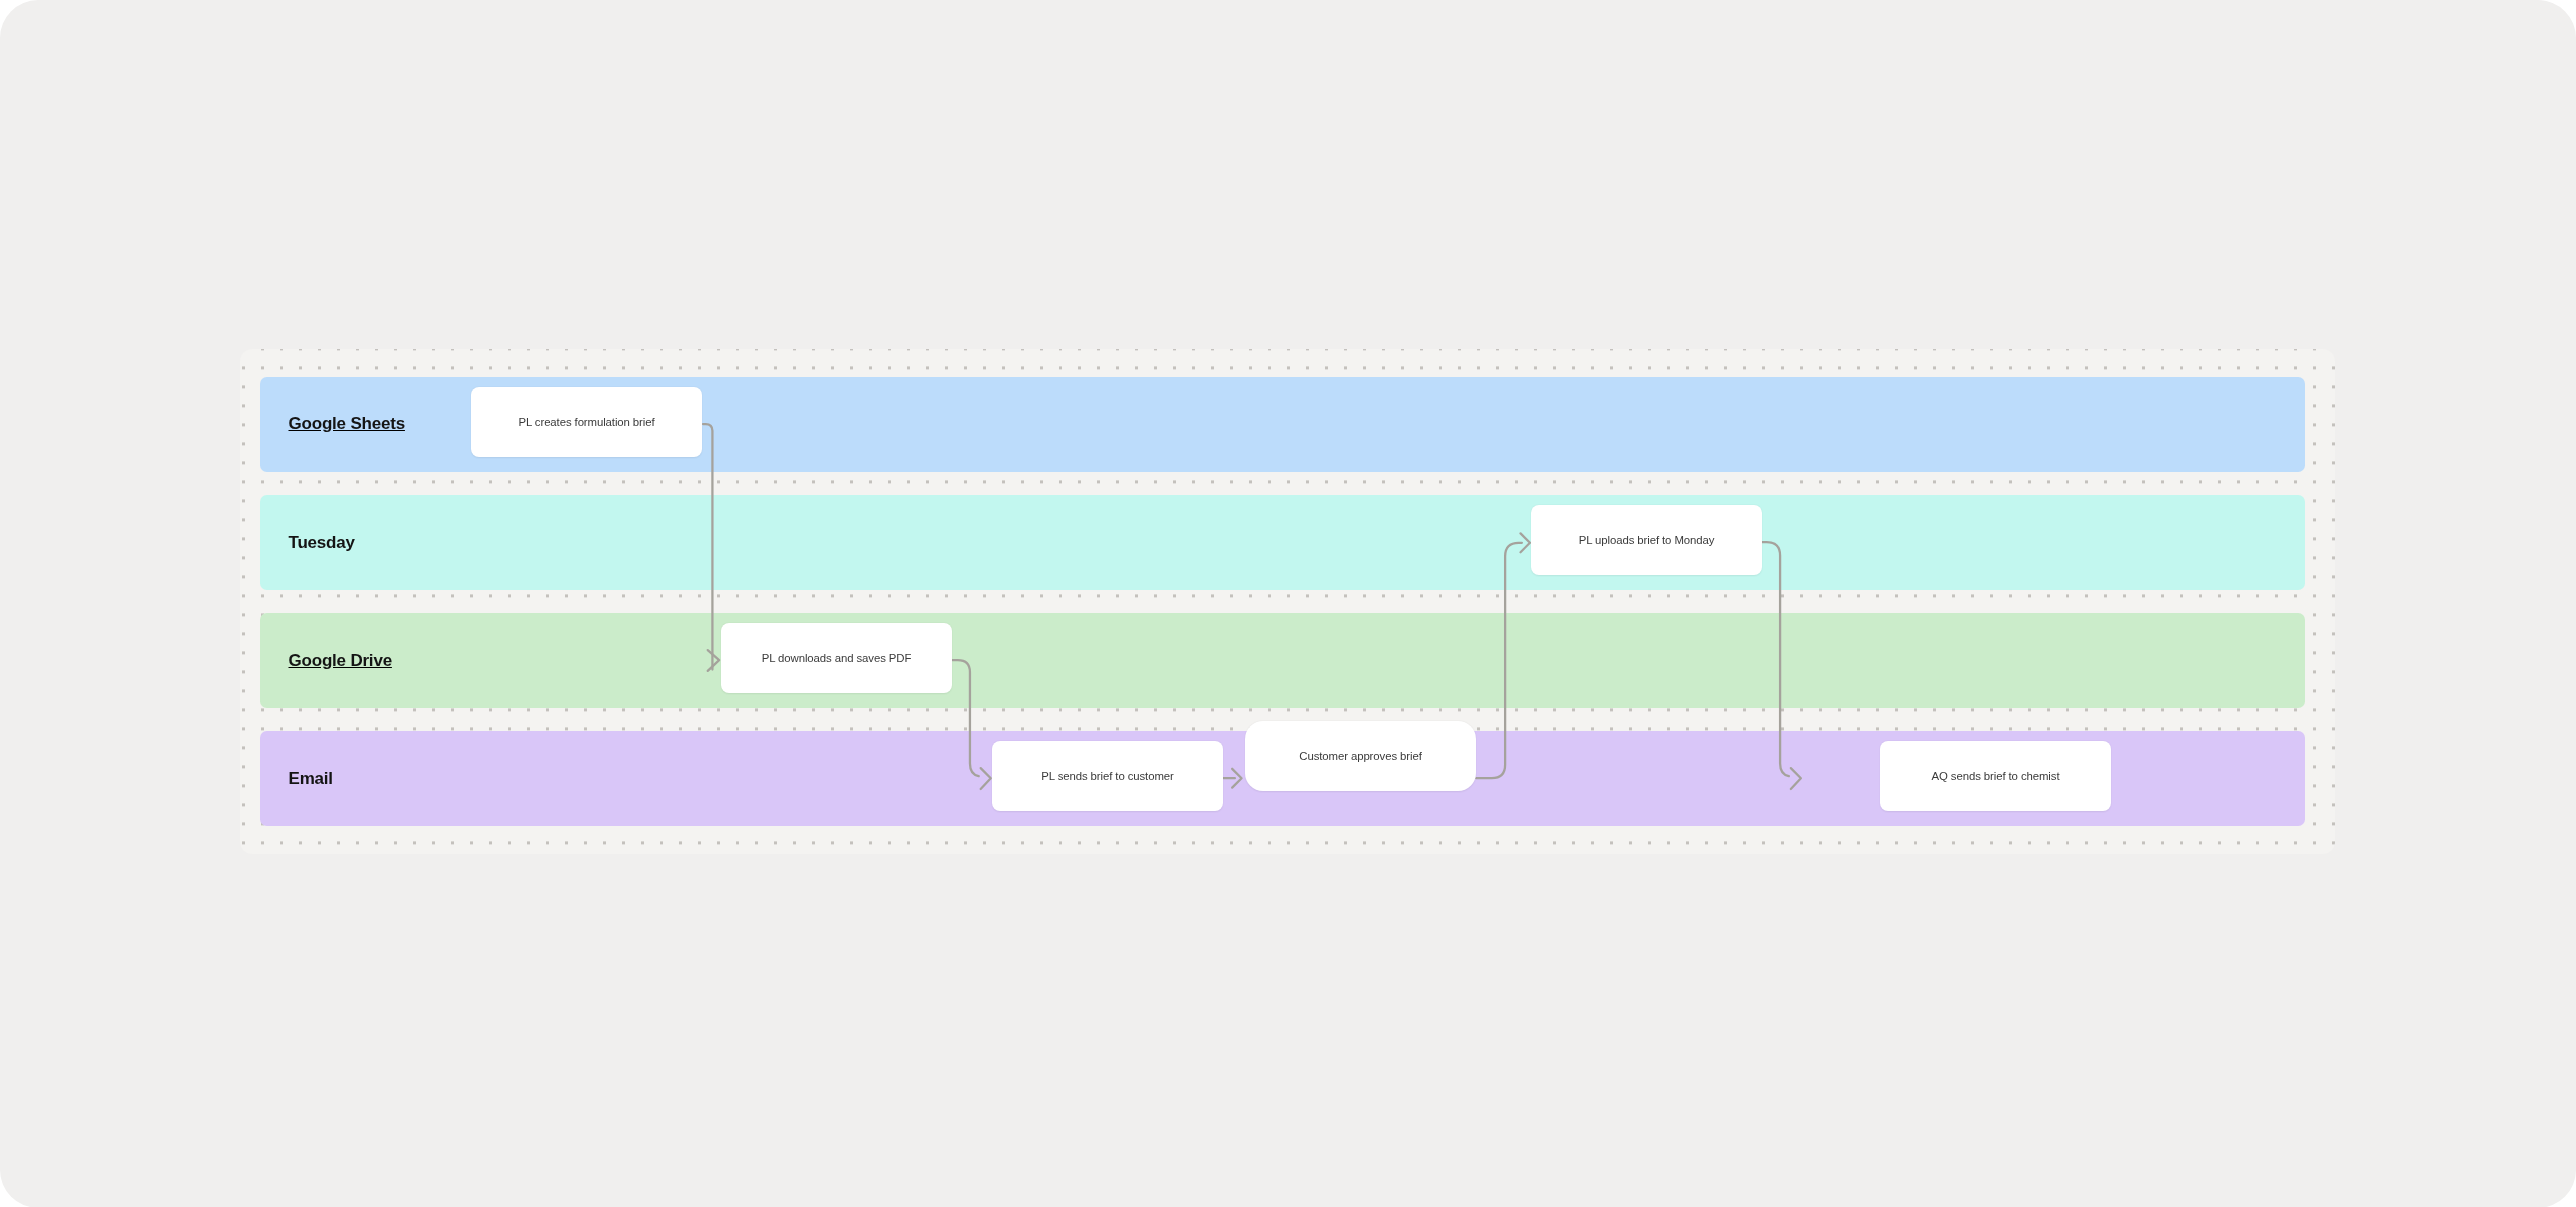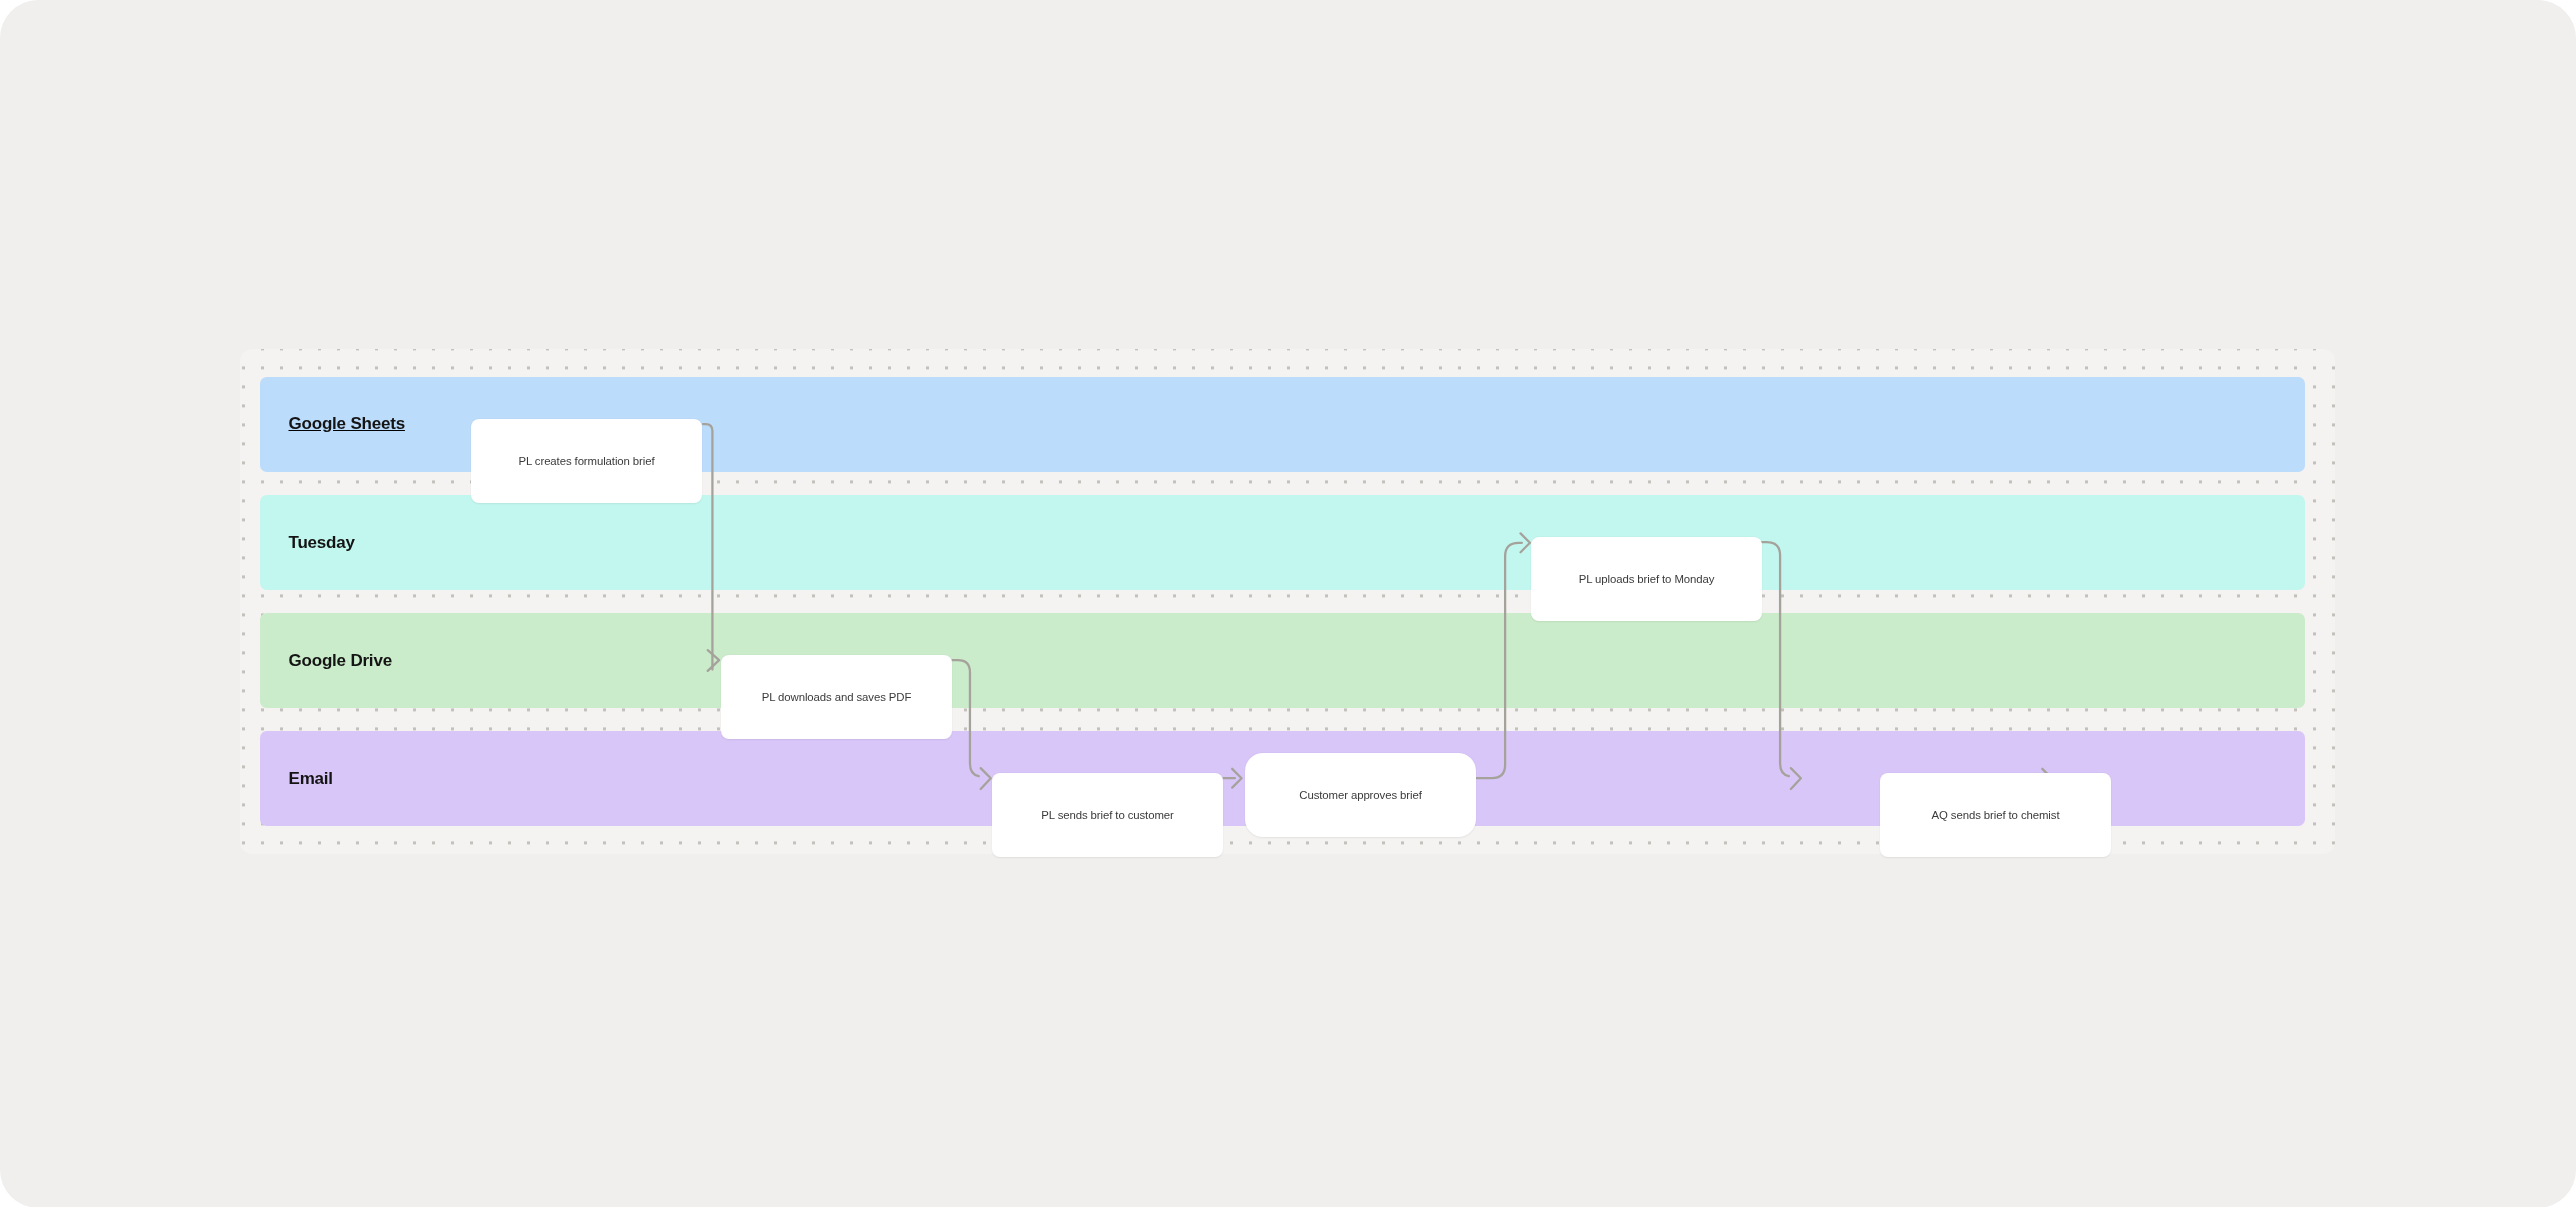--- a/index.html
+++ b/index.html
@@ -4,41 +4,41 @@
 <style>
   html,body{margin:0;padding:0;background:#ffffff;}
   body{width:2576px;height:1208px;position:relative;font-family:"Liberation Sans",sans-serif;-webkit-font-smoothing:antialiased;}
   .stage{position:absolute;left:0;top:0;width:2576px;height:1208px;background:var(--stage-bg,#f0efee);border-radius:38px;overflow:hidden;}
   .canvas{position:absolute;left:240px;top:349px;width:2095px;height:505px;background:var(--canvas-bg,#f4f3f1);border-radius:12px;
           background-image:radial-gradient(circle,var(--dot,#c4c1bd) 1.5px,rgba(0,0,0,0) 2px);
           background-size:19px 19px;background-position:-6px 9.4px;}
   .lane{position:absolute;left:19.5px;width:2045px;height:95px;border-radius:6.7px;display:flex;align-items:center;}
   .lane-label{margin-left:29px;font-size:17px;font-weight:700;letter-spacing:-0.2px;color:var(--label-color,#141414);white-space:nowrap;}
   .lane-1{top:27.5px;} .lane-2{top:146px;} .lane-3{top:264px;} .lane-4{top:382px;}
-  .node{position:absolute;width:231px;height:84px;background:var(--card-bg,#ffffff);border-radius:8px;
+  .node{position:absolute;width:231px;height:70px;background:var(--card-bg,#ffffff);border-radius:8px;
         box-shadow:0 0.7px 2px rgba(0,0,0,0.07);display:flex;align-items:center;justify-content:center;text-align:center;
-        font-size:11.4px;letter-spacing:-0.1px;color:var(--card-text,#3a3a3a);padding:0 8px;box-sizing:border-box;margin-top:32px;}
+        font-size:11.4px;letter-spacing:-0.1px;color:var(--card-text,#3a3a3a);padding:0 8px;box-sizing:border-box;}
   .n1{left:231px;top:38px;} .n2{left:481px;top:274px;} .n3{left:752px;top:392px;text-align:center;} .n4{left:1005px;top:372px;border-radius:18px;}
   .n5{left:1291px;top:156px;} .n6{left:1640px;top:392px;} .n7{left:1819px;top:392px;}
   svg.edges{position:absolute;left:0;top:0;width:2095px;height:505px;overflow:visible;pointer-events:none;}
   svg.edges path{fill:none;stroke:var(--connector,#a5a29c);stroke-width:3.4;stroke-linecap:round;stroke-linejoin:round;}
 </style>
 </head>
 <body>
 
 <div class="stage">
   <div class="canvas">
 
     <div class="lane lane-1" style="background-color: rgb(188, 220, 251); text-decoration: underline;">
       <span class="lane-label">Google Sheets</span>
     </div>
     <div class="lane lane-2" style="background-color: rgb(194, 247, 239);">
       <span class="lane-label">Tuesday</span>
     </div>
-    <div class="lane lane-3" style="background-color: rgb(203, 236, 202);">
+    <div class="lane lane-3" style="background-color: rgb(203, 236, 202); text-decoration: underline;">
       <span class="lane-label">Google Drive</span>
     </div>
     <div class="lane lane-4" style="background-color: rgb(217, 198, 248);">
       <span class="lane-label">Email</span>
     </div>
 
     <svg class="edges" viewBox="0 0 3123 753" xmlns="http://www.w3.org/2000/svg">
       <g>
         <path d="M690,112 L694,112 Q704,112 704,122 L704,478"></path>
         <path d="M697,449 L714,464 L697,480"></path>

